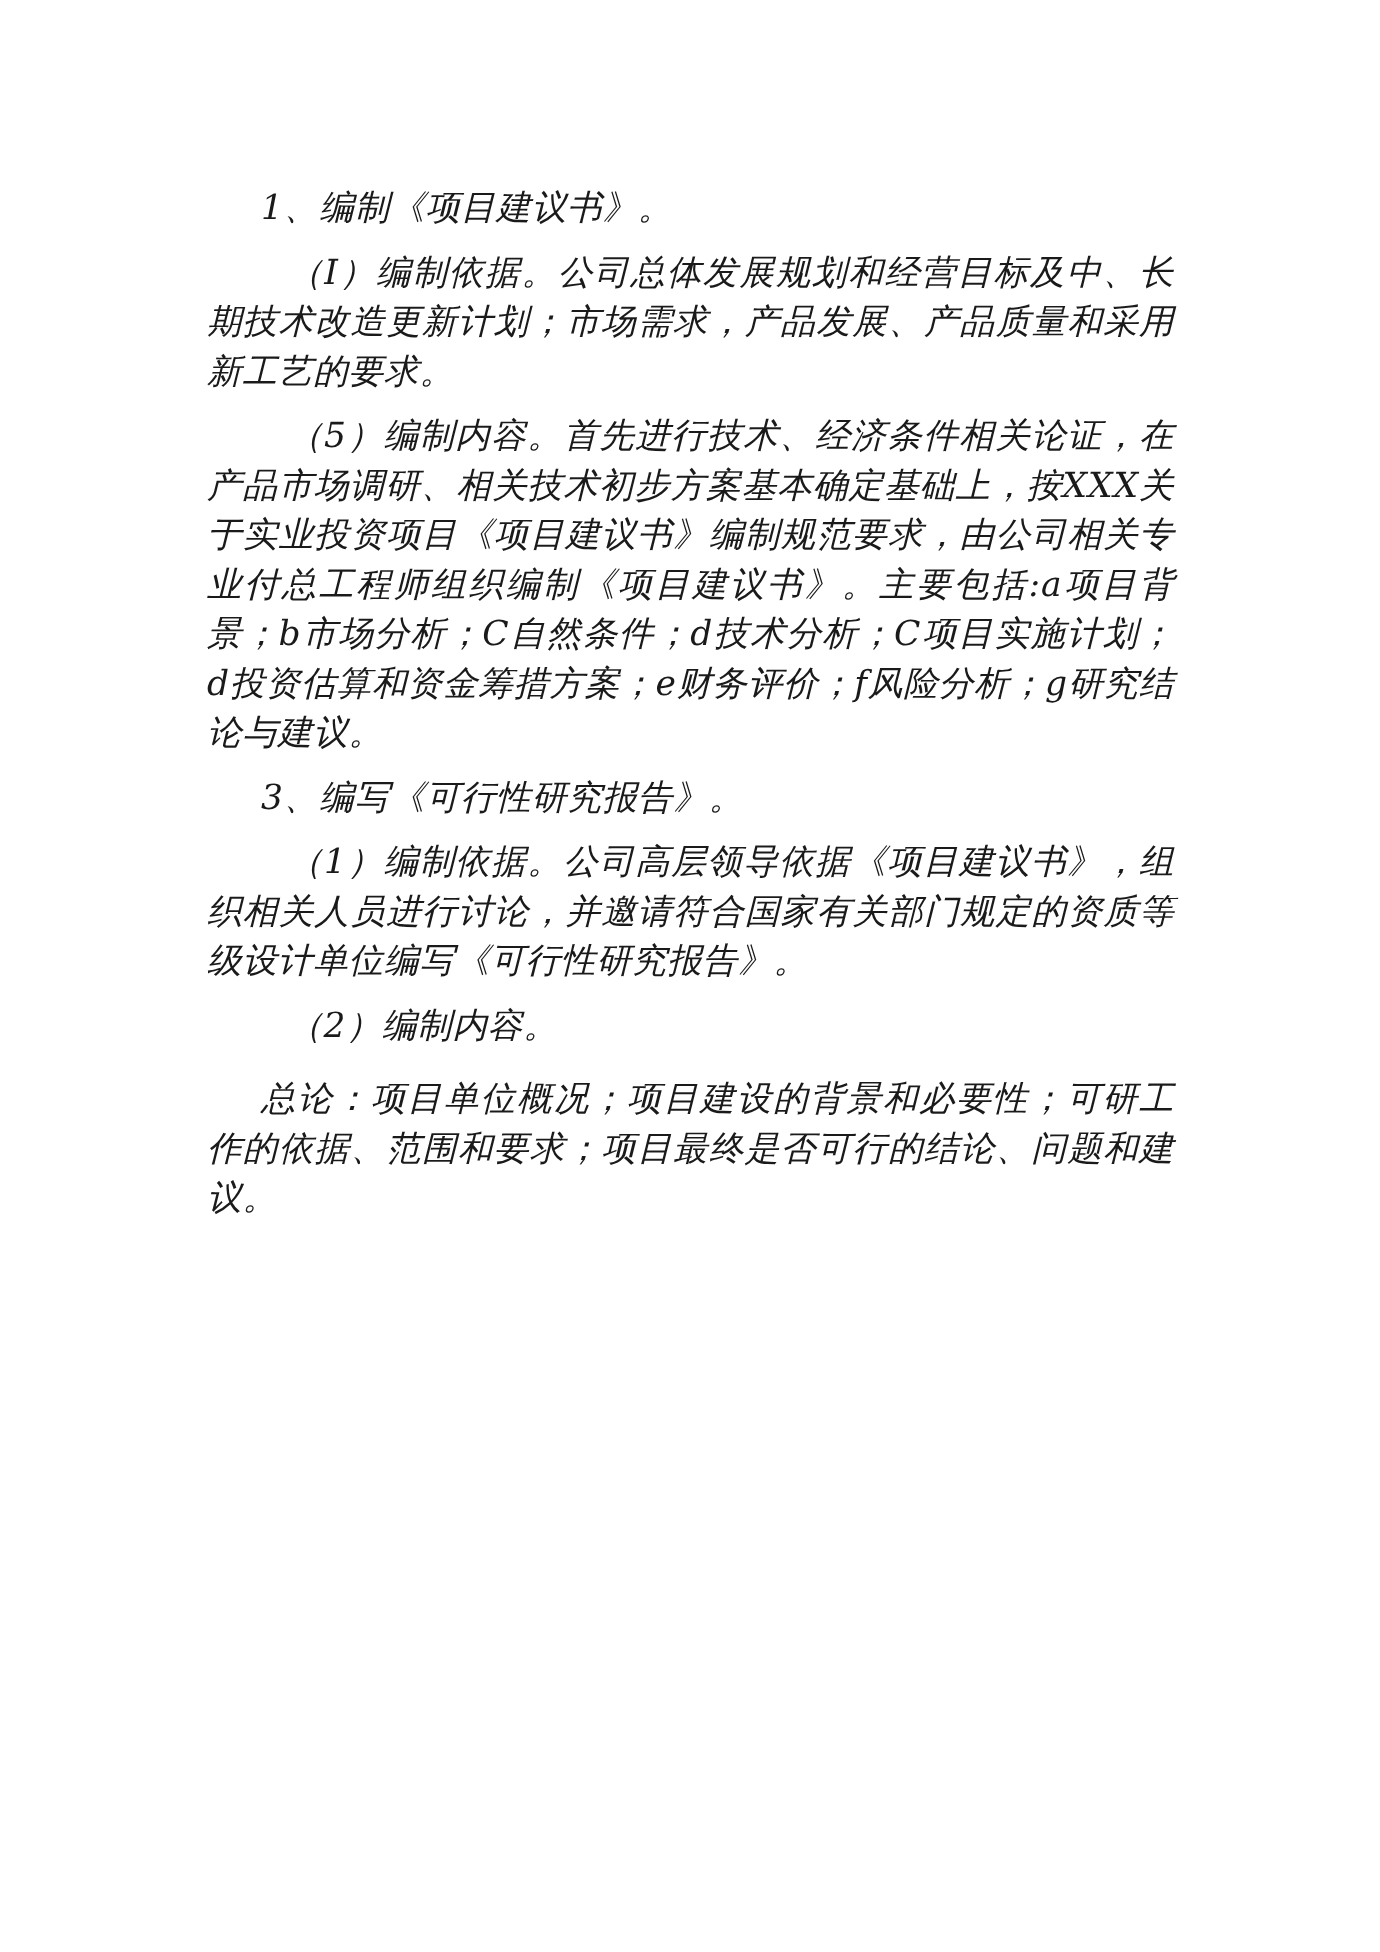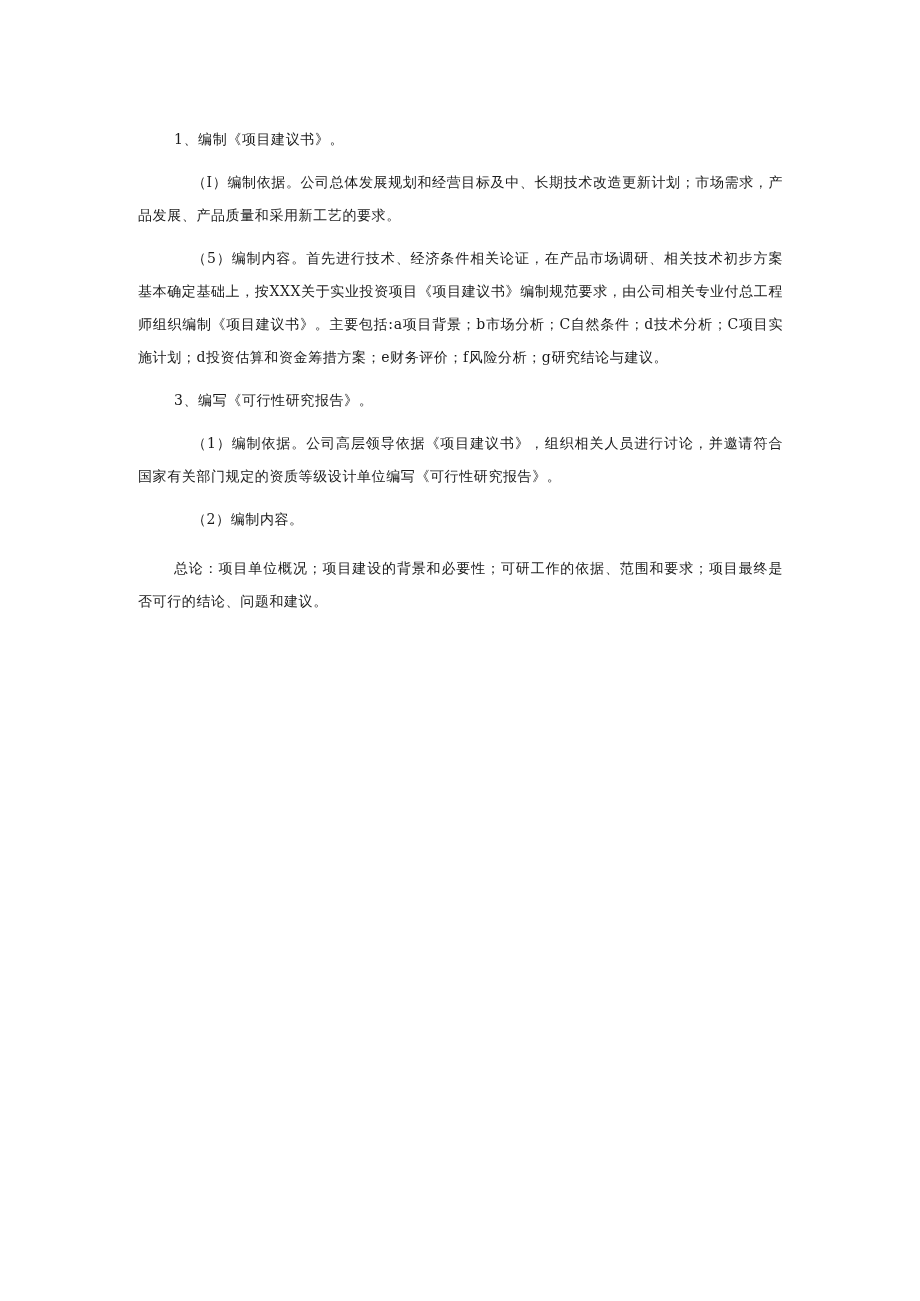--- a/index.html
+++ b/index.html
@@ -24,27 +24,28 @@
     .title {
       text-align: center;
       font-size: 18px;
       line-height: 34px;
       height: 34px;
       letter-spacing: 1px;
       margin: 0;
       font-weight: normal;
     }
     .para {
-      font-size: 14px;
+      font-size: 23px;
       line-height: 33px;
       margin: 0;
       text-align: justify;
       text-align-last: left;
       letter-spacing: 0.6px;
       word-break: break-all;
+      font-style: italic;
     }
     .indent1 { text-indent: 36px; }
     .indent2 { text-indent: 54px; }
     .gap { margin-top: 10px; }
     .gap-lg { margin-top: 16px; }
   </style>
 </head>
 <body>
 
 <div class="page">

